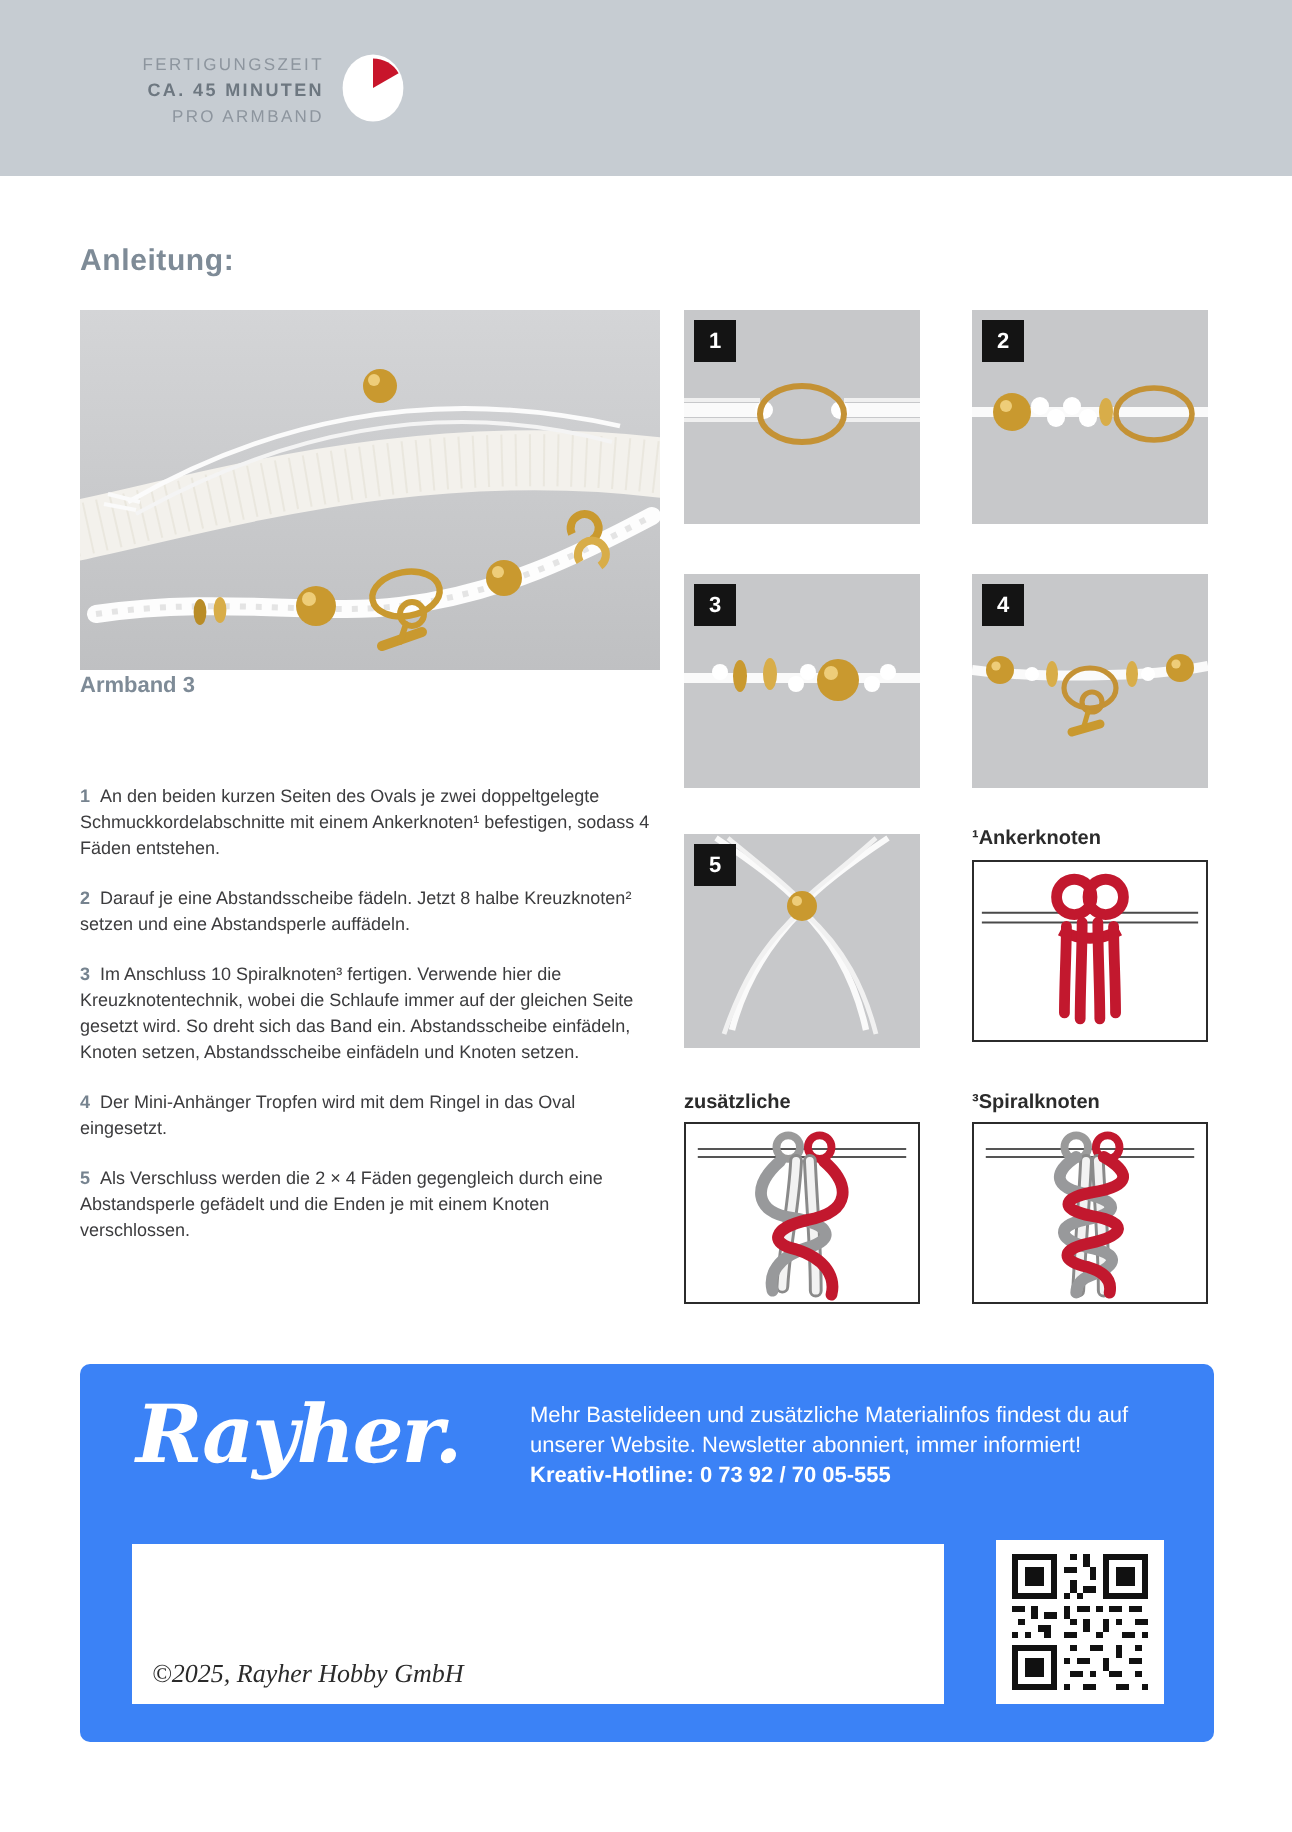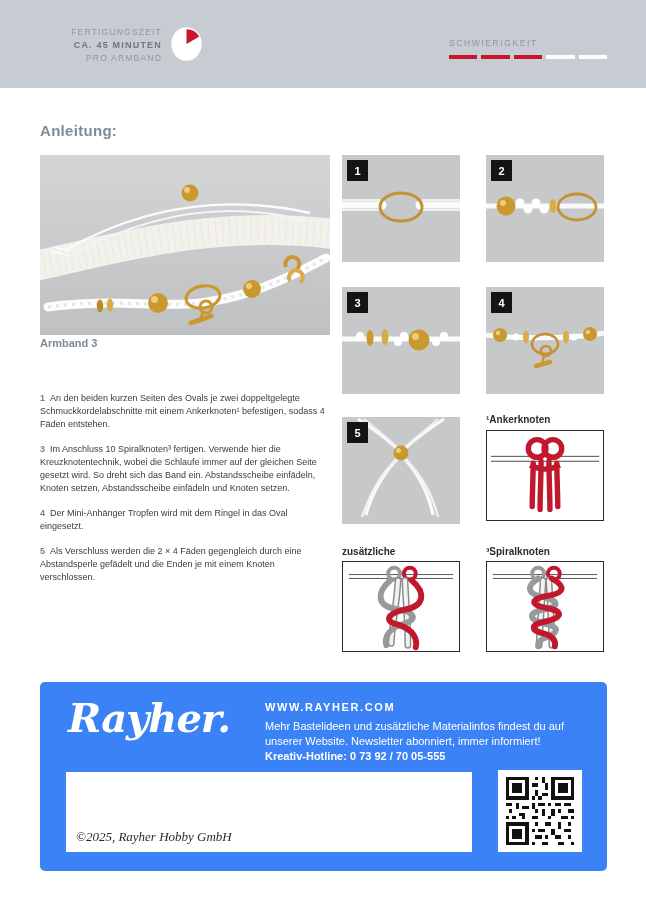--- a/index.html
+++ b/index.html
@@ -70,30 +70,20 @@
       <div class="t1">FERTIGUNGSZEIT</div>
       <div class="t2">CA. 45 MINUTEN</div>
       <div class="t3">PRO ARMBAND</div>
     </div>
     <div class="clock">
       <svg viewBox="0 0 31 34">
         <ellipse cx="15.5" cy="17" rx="15.2" ry="16.8" fill="#ffffff"></ellipse>
         <path d="M15.5,17 L15.5,2.2 A14.8,14.8 0 0 1 28.3,9.6 Z" fill="#c8152b"></path>
       </svg>
     </div>
-    <div class="diff-block">
-      <div class="diff-label">SCHWIERIGKEIT</div>
-      <div class="diff-bars">
-        <div class="diff-bar filled"></div>
-        <div class="diff-bar filled"></div>
-        <div class="diff-bar filled"></div>
-        <div class="diff-bar"></div>
-        <div class="diff-bar"></div>
-      </div>
-    </div>
   </div>
 
   <div class="main-title">Anleitung:</div>
 
   <div class="main-photo">
     <svg viewBox="0 0 290 180">
       <defs>
         <linearGradient id="bgG" x1="0" y1="0" x2="0" y2="1">
           <stop offset="0" stop-color="#d4d5d7"></stop>
             <stop offset="1" stop-color="#bfc0c2"></stop>
@@ -125,20 +115,23 @@
       <circle cx="166" cy="152" r="6" stroke="#c9992f" stroke-width="3" fill="none"></circle>
       <path d="M 151,168 L 171,161" stroke="#c9992f" stroke-width="5" stroke-linecap="round"></path>
       <path d="M 163,157 L 160,166" stroke="#c9992f" stroke-width="3" stroke-linecap="round"></path>
     </svg>
   </div>
 
   <div class="sub-head">Armband 3</div>
   <div class="steps">
     <p class="step">
       <span class="stepnum">1</span><span>An den beiden kurzen Seiten des Ovals je zwei doppeltgelegte Schmuckkordelabschnitte mit einem Ankerknoten¹ befestigen, sodass 4 Fäden entstehen.</span>
+    </p>
+    <p class="step">
+      <span class="stepnum">2</span><span>Darauf je eine Abstandsscheibe fädeln. Jetzt 8 halbe Kreuzknoten² setzen und eine Abstandsperle auffädeln.</span>
     </p>
     <p class="step">
       <span class="stepnum">3</span><span>Im Anschluss 10 Spiralknoten³ fertigen. Verwende hier die Kreuzknotentechnik, wobei die Schlaufe immer auf der gleichen Seite gesetzt wird. So dreht sich das Band ein. Abstandsscheibe einfädeln, Knoten setzen, Abstandsscheibe einfädeln und Knoten setzen.</span>
     </p>
     <p class="step">
       <span class="stepnum">4</span><span>Der Mini-Anhänger Tropfen wird mit dem Ringel in das Oval eingesetzt.</span>
     </p>
     <p class="step">
       <span class="stepnum">5</span><span>Als Verschluss werden die 2 × 4 Fäden gegengleich durch eine Abstandsperle gefädelt und die Enden je mit einem Knoten verschlossen.</span>
     </p>
@@ -255,21 +248,20 @@
       <path d="M 63,18 C 64,40 66,62 66,84" stroke="#8a8a8a" stroke-width="7" fill="none" stroke-linecap="round"></path>
       <path d="M 63,18 C 64,40 66,62 66,84" stroke="#f2f2f2" stroke-width="4" fill="none" stroke-linecap="round"></path>
       <path d="M 52,16 C 40,24 40,32 58,35 C 74,39 74,45 56,48 C 42,51 42,58 58,62 C 74,65 74,71 60,76 C 54,78 52,82 52,85" stroke="#98999b" stroke-width="6" fill="none" stroke-linecap="round"></path>
       <path d="M 66,16 C 80,24 80,31 60,34 C 44,37 44,43 60,46 C 78,49 78,56 58,60 C 44,63 44,69 58,72 C 68,75 70,80 69,85" stroke="#c2182e" stroke-width="6" fill="none" stroke-linecap="round"></path>
     </svg>
   </div>
 
   <div class="footer">
     <div class="logo">Rayher.</div>
     <div class="f-text">
-      <div class="f-web">WWW.RAYHER.COM</div>
       <div class="f-tag">Mehr Bastelideen und zusätzliche Materialinfos findest du auf unserer Website. Newsletter abonniert, immer informiert!</div>
       <div class="f-hot">Kreativ-Hotline: 0 73 92 / 70 05-555</div>
     </div>
     <div class="copy-box">
       <div class="copyright">©2025, Rayher Hobby GmbH</div>
     </div>
     <div class="qr-wrap">
       <svg viewBox="0 0 21 21" shape-rendering="crispEdges">
         <rect width="21" height="21" fill="#fff"></rect>
         <g fill="#111">

